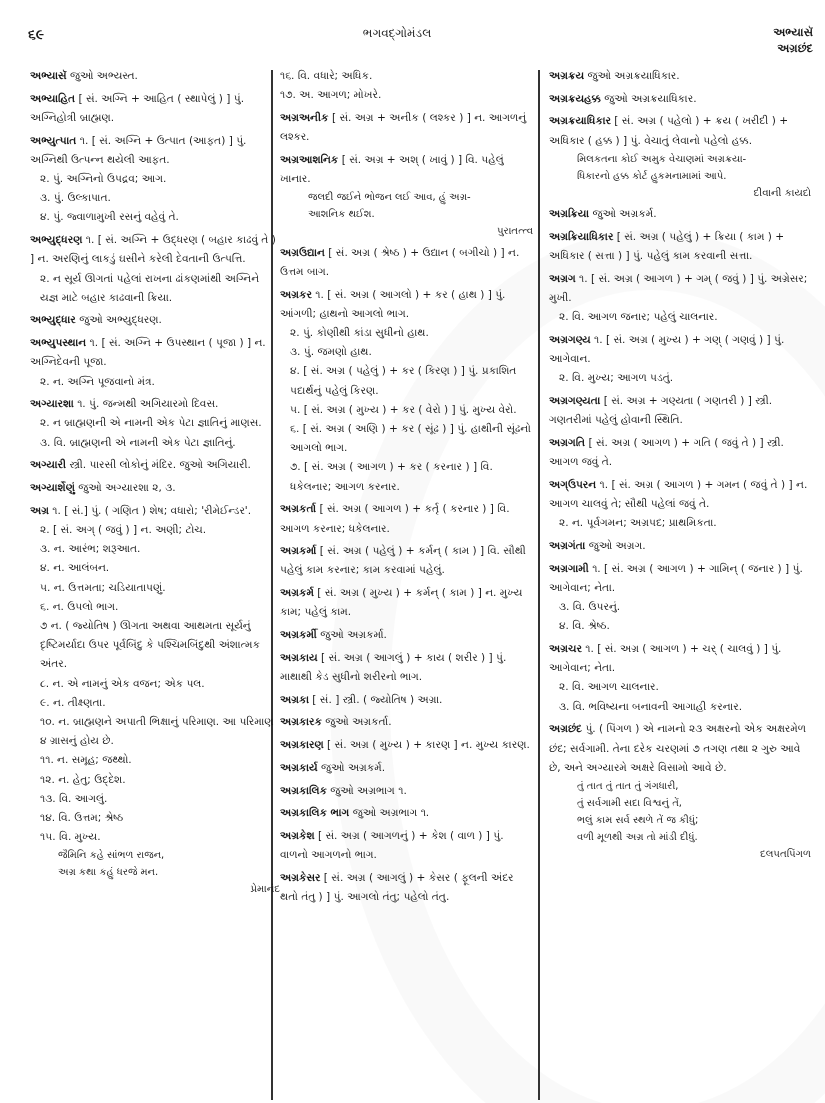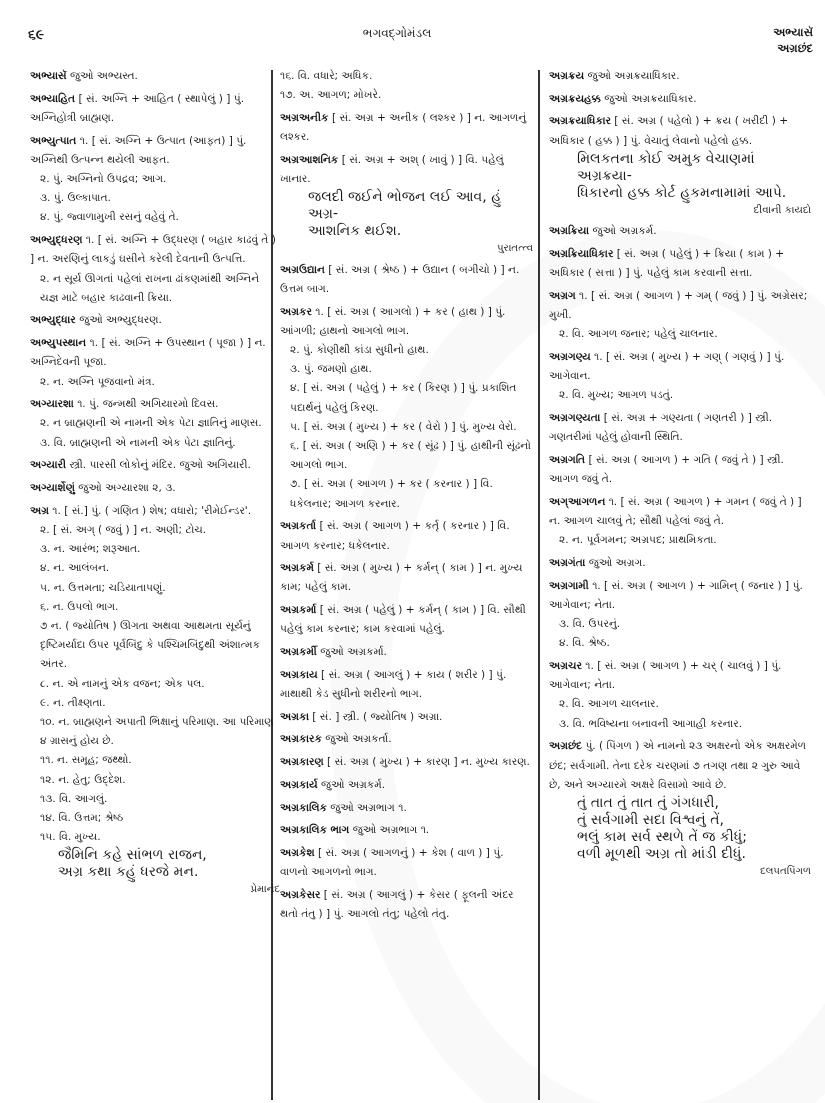--- a/index.html
+++ b/index.html
@@ -16,21 +16,21 @@
     .col.c2 { left: 280px; width: 253px; }
     .col.c3 { left: 549px; width: 262px; }
     .rule { position: absolute; width: 2px; background: #333; }
     .rule.r1 { left: 271px; top: 70px; height: 1030px; }
     .rule.r2 { left: 538px; top: 70px; height: 1030px; }
     .entry { margin: 0 0 3.5px 0; }
     .hw { font-weight: bold; }
     .line { display: block; }
     .body-text { }
     .sense { display: block; padding-left: 10px; }
-    .quote { display: block; padding-left: 28px; font-size: 14px; line-height: 17px; }
+    .quote { display: block; padding-left: 28px; font-size: 10px; line-height: 17px; }
     .source { display: block; text-align: right; font-size: 10.2px; line-height: 17px; }
     .watermark {
       position: absolute; left: 330px; top: 230px; width: 520px; height: 820px;
       border-radius: 50%; border: 60px solid rgba(0,0,0,0.025); pointer-events: none;
     }
   </style>
 </head>
 <body>
 
 <div class="watermark"></div>
@@ -126,24 +126,24 @@
       <span class="sense">૩. પું. જમણો હાથ.</span>
       <span class="sense">૪. [ સં. અગ્ર ( પહેલું ) + કર ( કિરણ ) ] પું. પ્રકાશિત પદાર્થનું પહેલું કિરણ.</span>
       <span class="sense">૫. [ સં. અગ્ર ( મુખ્ય ) + કર ( વેરો ) ] પું. મુખ્ય વેરો.</span>
       <span class="sense">૬. [ સં. અગ્ર ( અણિ ) + કર ( સૂંઢ ) ] પું. હાથીની સૂંઢનો આગલો ભાગ.</span>
       <span class="sense">૭. [ સં. અગ્ર ( આગળ ) + કર ( કરનાર ) ] વિ. ધકેલનાર; આગળ કરનાર.</span>
     </div>
     <div class="entry">
       <div class="line"><span class="hw">અગ્રકર્તા</span> <span class="body-text">[ સં. અગ્ર ( આગળ ) + કર્તૃ ( કરનાર ) ] વિ. આગળ કરનાર; ધકેલનાર.</span></div>
     </div>
     <div class="entry">
+      <div class="line"><span class="hw">અગ્રકર્મા</span> <span class="body-text">[ સં. અગ્ર ( પહેલું ) + કર્મન્ ( કામ ) ] વિ. સૌથી પહેલું કામ કરનાર; કામ કરવામાં પહેલું.</span></div>
+    </div>
+    <div class="entry">
       <div class="line"><span class="hw">અગ્રકર્મ</span> <span class="body-text">[ સં. અગ્ર ( મુખ્ય ) + કર્મન્ ( કામ ) ] ન. મુખ્ય કામ; પહેલું કામ.</span></div>
-    </div>
-    <div class="entry">
-      <div class="line"><span class="hw">અગ્રકર્મા</span> <span class="body-text">[ સં. અગ્ર ( પહેલું ) + કર્મન્ ( કામ ) ] વિ. સૌથી પહેલું કામ કરનાર; કામ કરવામાં પહેલું.</span></div>
     </div>
     <div class="entry">
       <div class="line"><span class="hw">અગ્રકર્મી</span> <span class="body-text">જુઓ અગ્રકર્મા.</span></div>
     </div>
     <div class="entry">
       <div class="line"><span class="hw">અગ્રકાય</span> <span class="body-text">[ સં. અગ્ર ( આગલું ) + કાય ( શરીર ) ] પું. માથાથી કેડ સુધીનો શરીરનો ભાગ.</span></div>
     </div>
     <div class="entry">
       <div class="line"><span class="hw">અગ્રકા</span> <span class="body-text">[ સં. ] સ્ત્રી. ( જ્યોતિષ ) અગ્રા.</span></div>
     </div>
@@ -196,21 +196,21 @@
       <div class="line"><span class="hw">અગ્રગણ્ય</span> <span class="body-text">૧. [ સં. અગ્ર ( મુખ્ય ) + ગણ્ ( ગણવું ) ] પું. આગેવાન.</span></div>
       <span class="sense">૨. વિ. મુખ્ય; આગળ પડતું.</span>
     </div>
     <div class="entry">
       <div class="line"><span class="hw">અગ્રગણ્યતા</span> <span class="body-text">[ સં. અગ્ર + ગણ્યતા ( ગણતરી ) ] સ્ત્રી. ગણતરીમાં પહેલું હોવાની સ્થિતિ.</span></div>
     </div>
     <div class="entry">
       <div class="line"><span class="hw">અગ્રગતિ</span> <span class="body-text">[ સં. અગ્ર ( આગળ ) + ગતિ ( જવું તે ) ] સ્ત્રી. આગળ જવું તે.</span></div>
     </div>
     <div class="entry">
-      <div class="line"><span class="hw">અગ્આગળન</span> <span class="body-text">૧. [ સં. અગ્ર ( આગળ ) + ગમન ( જવું તે ) ] ન. આગળ ચાલવું તે; સૌથી પહેલાં જવું તે.</span></div>
+      <div class="line"><span class="hw">અગ્ઉપરન</span> <span class="body-text">૧. [ સં. અગ્ર ( આગળ ) + ગમન ( જવું તે ) ] ન. આગળ ચાલવું તે; સૌથી પહેલાં જવું તે.</span></div>
       <span class="sense">૨. ન. પૂર્વગમન; અગ્રપદ; પ્રાથમિકતા.</span>
     </div>
     <div class="entry">
       <div class="line"><span class="hw">અગ્રગંતા</span> <span class="body-text">જુઓ અગ્રગ.</span></div>
     </div>
     <div class="entry">
       <div class="line"><span class="hw">અગ્રગામી</span> <span class="body-text">૧. [ સં. અગ્ર ( આગળ ) + ગામિન્ ( જનાર ) ] પું. આગેવાન; નેતા.</span></div>
       <span class="sense">૩. વિ. ઉપરનું.</span>
       <span class="sense">૪. વિ. શ્રેષ્ઠ.</span>
     </div>

